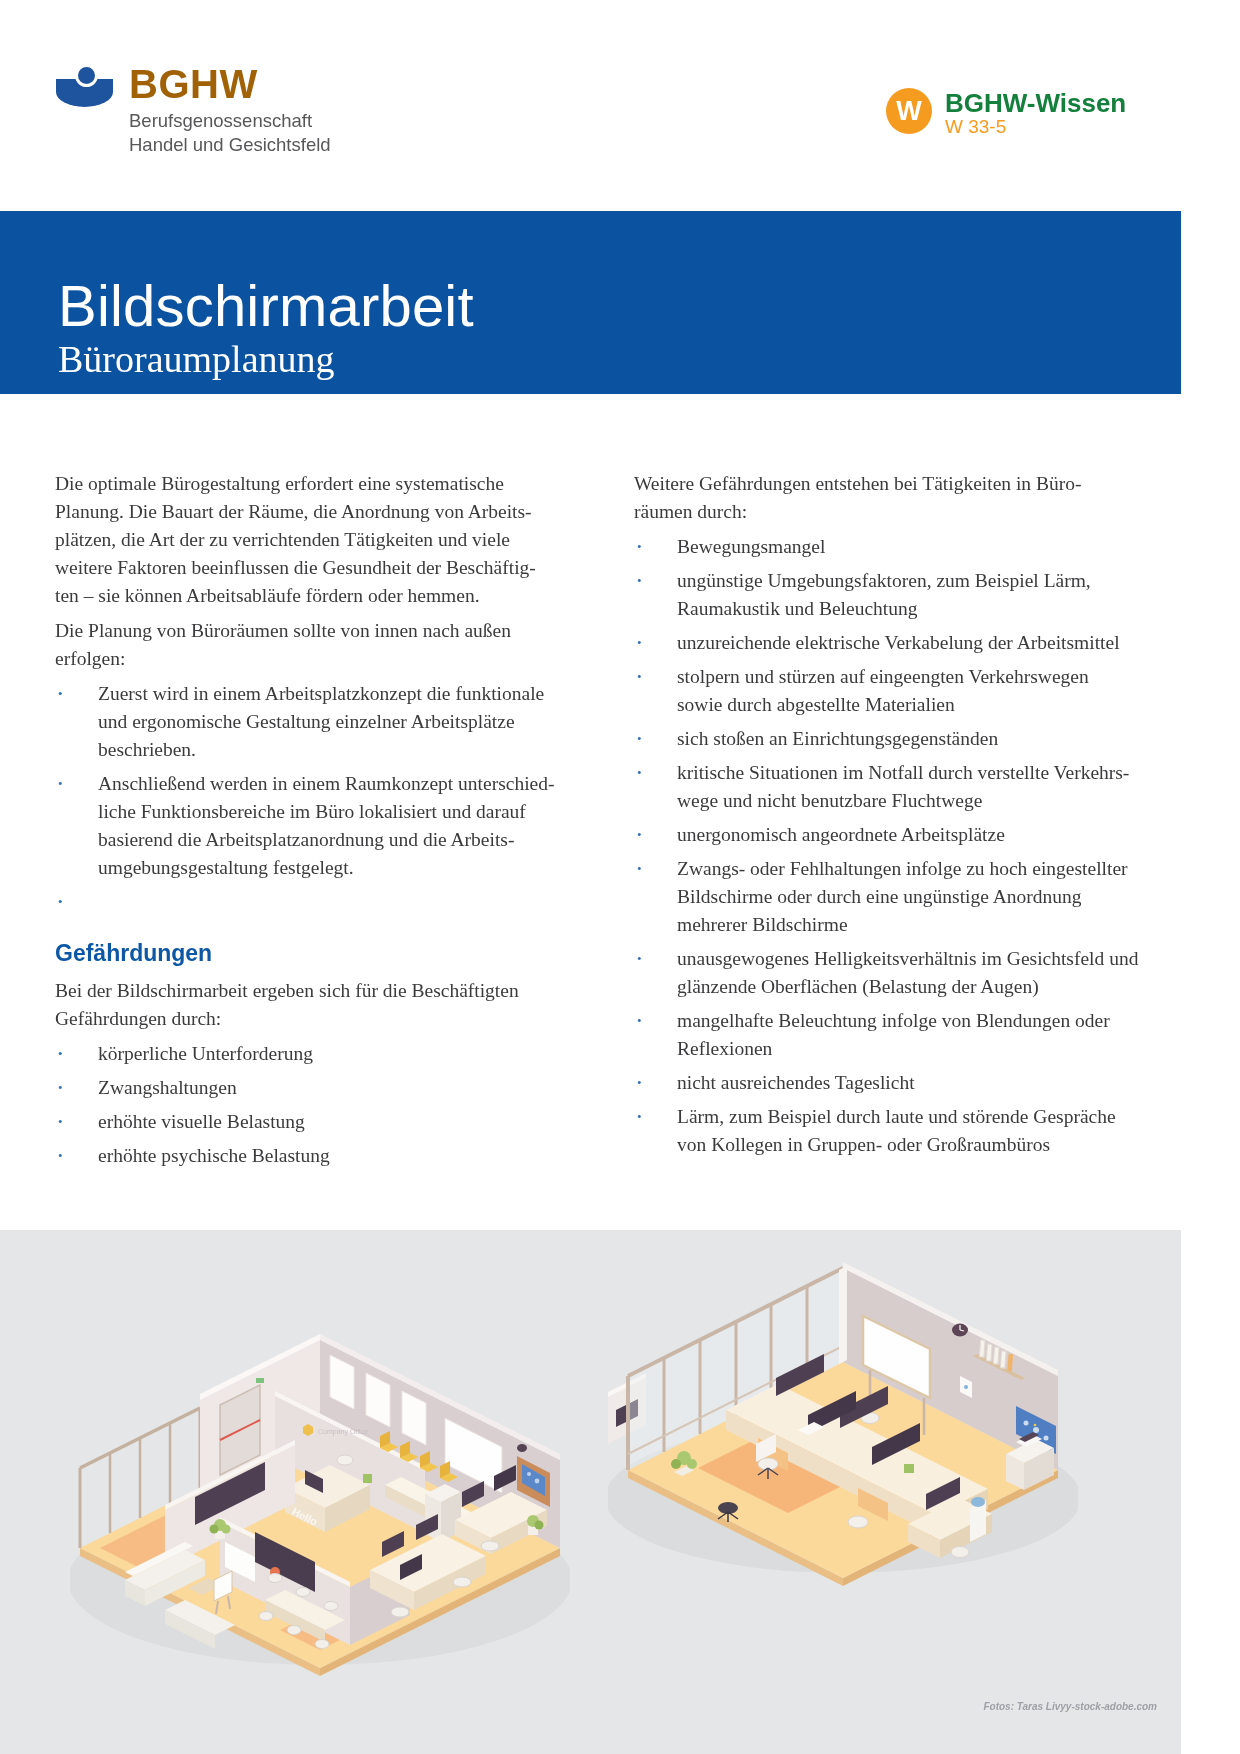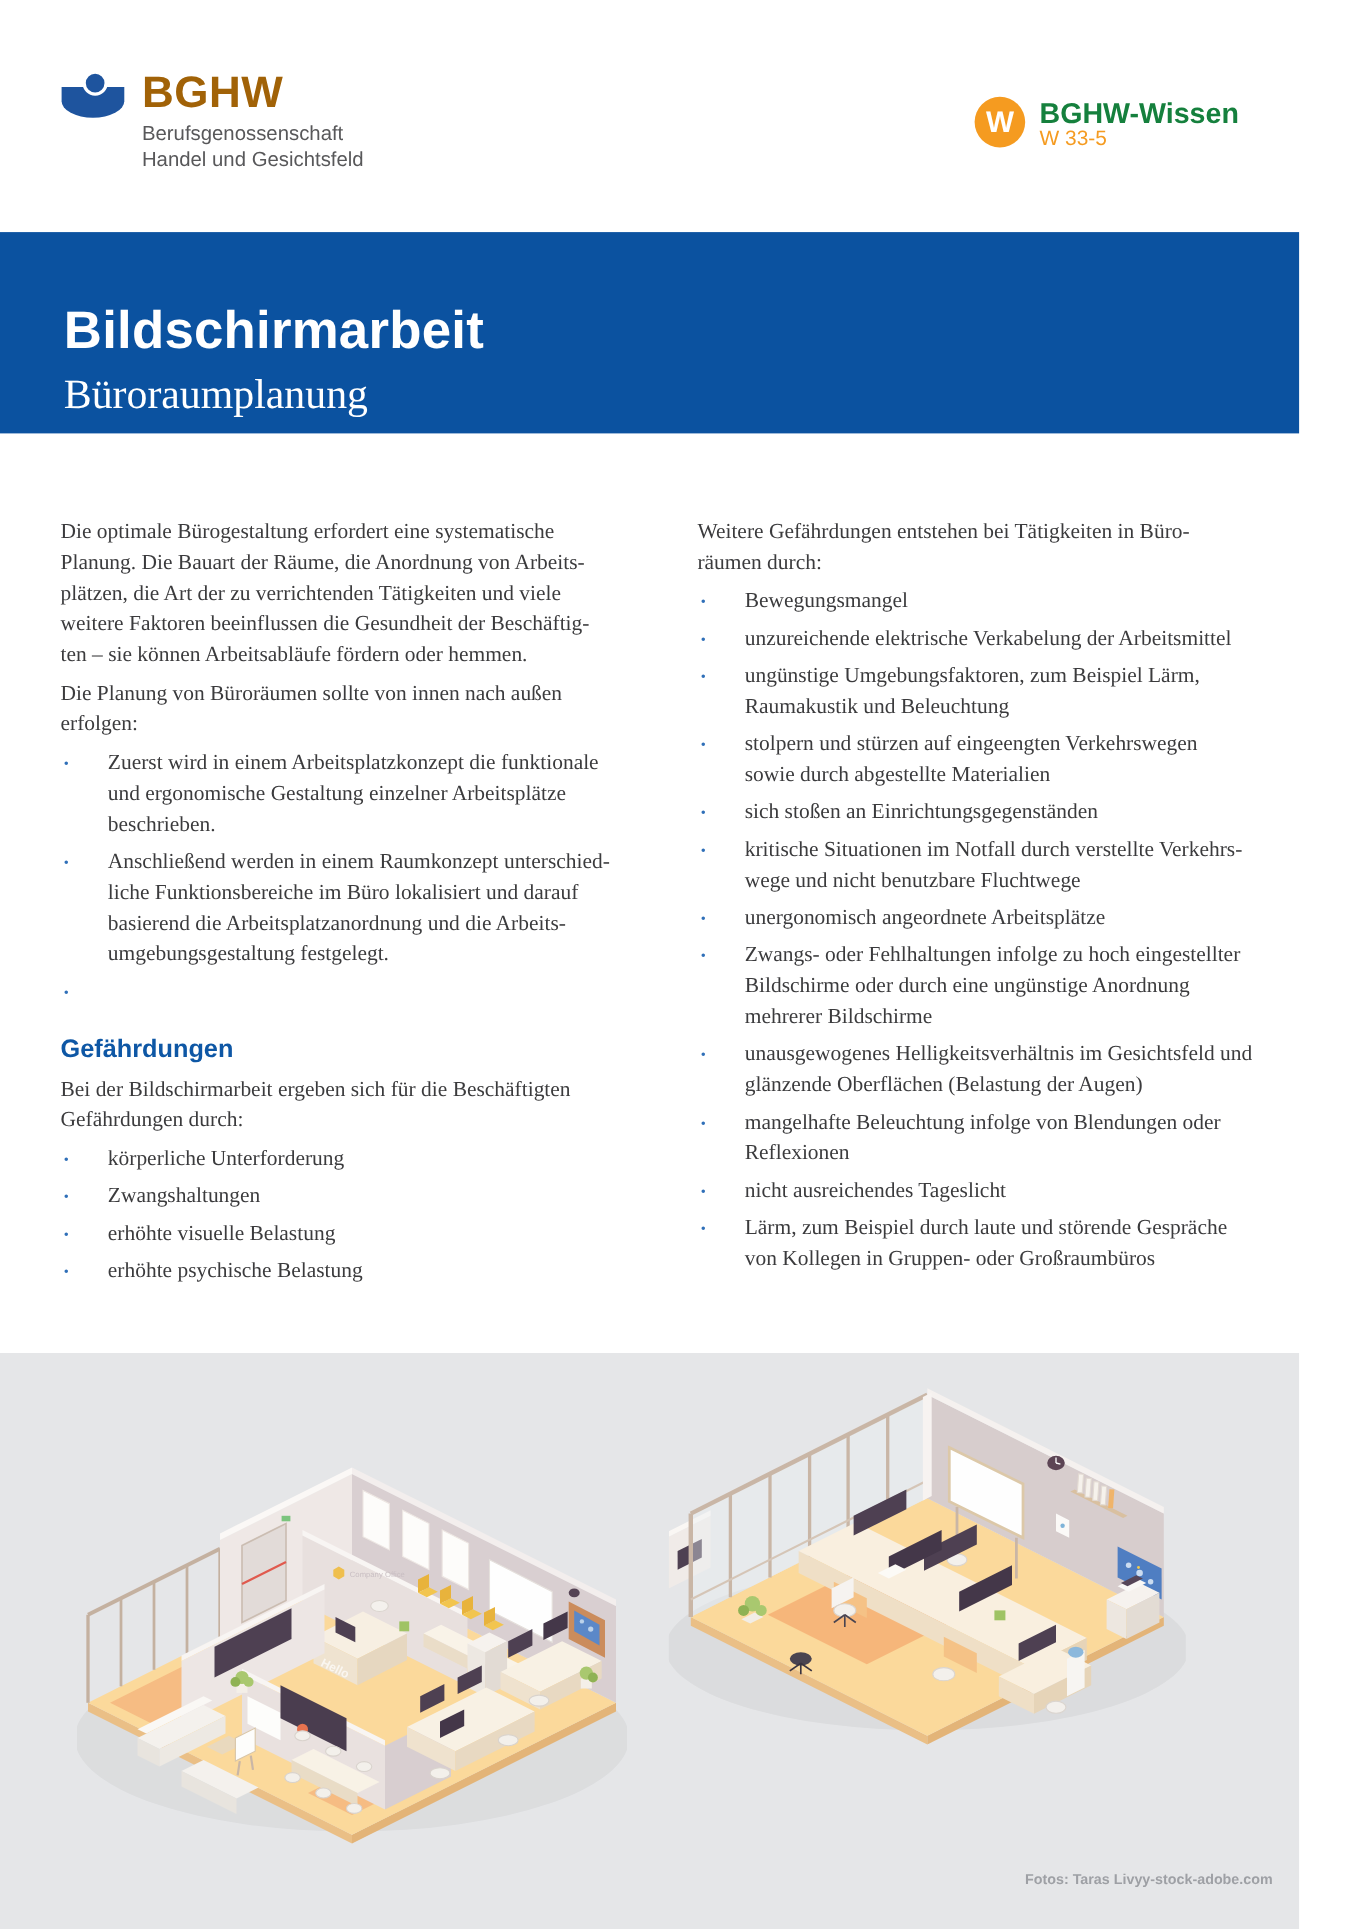--- a/index.html
+++ b/index.html
@@ -19,22 +19,22 @@
 
   
   .badge{position:absolute;left:886px;top:88px;display:flex;gap:13px;align-items:flex-start;}
   .badge-circle{width:46px;height:46px;border-radius:50%;background:#F59B20;color:#fff;
                 display:flex;align-items:center;justify-content:center;font-weight:700;font-size:27px;}
   .badge-series{font-size:26px;font-weight:700;color:#15803d;line-height:23px;margin-top:4px;}
   .badge-code{font-size:19px;font-weight:400;color:#F59B20;line-height:24px;}
 
   
   .banner{position:absolute;left:0;top:211px;width:1181px;height:183px;background:#0B52A0;}
-  .banner-title{position:absolute;left:58px;top:66px;margin:0;color:#fff;font-size:48px;
-                font-weight:700;line-height:1;letter-spacing:.2px;}
+  .banner-title{position:absolute;left:58px;top:66px;margin:0;color:#fff;font-size:58px;
+                font-weight:400;line-height:1;letter-spacing:.2px;}
   .banner-sub{position:absolute;left:58px;top:126px;margin:0;color:#fff;font-size:38px;
               font-weight:400;font-family:"Liberation Serif",serif;line-height:1.2;}
 
   
   .col{position:absolute;top:470px;font-family:"Liberation Serif",serif;font-size:19.5px;
        line-height:28px;color:#3B3B3D;}
   .col-left{left:55px;width:565px;}
   .col-right{left:634px;width:545px;}
   .col p{margin:0 0 7px 0;white-space:pre;}
   .col ul{list-style:none;margin:0 0 0 0;padding:0;}
@@ -42,21 +42,21 @@
   .dot{flex:0 0 21px;color:#2F6FB8;font-size:13px;line-height:28px;padding-left:3px;}
   .dot::before{content:"•";}
   .bt{white-space:pre;}
   .hazard-heading{font-family:"Liberation Sans",sans-serif;font-size:23px;font-weight:700;
                   color:#0E57A5;margin:22px 0 9px 0;line-height:30px;}
 
   
   .figure{position:absolute;left:0;top:1230px;width:1181px;height:524px;background:#E5E6E8;}
   .illus-left{position:absolute;left:70px;top:50px;}
   .illus-right{position:absolute;left:608px;top:28px;}
-  .credit{position:absolute;right:24px;top:471px;font-size:13px;font-weight:700;color:#9EA0A5;}
+  .credit{position:absolute;right:24px;top:471px;font-size:10px;font-weight:700;color:#9EA0A5;font-style:italic;}
 </style>
 </head>
 <body>
 
 <div class="page">
 
   <div class="logo">
     <div class="logo-icon">
       <div class="logo-bowl"></div>
       <div class="logo-dot"></div>
@@ -137,26 +137,26 @@
   <div class="col col-right">
     <p>Weitere Gefährdungen entstehen bei Tätigkeiten in Büro-
 räumen durch:</p>
     <ul>
       <li>
           <span class="dot"></span>
           <span class="bt">Bewegungsmangel</span>
         </li>
       <li>
           <span class="dot"></span>
-          <span class="bt">unzureichende elektrische Verkabelung der Arbeitsmittel</span>
-        </li>
-      <li>
-          <span class="dot"></span>
           <span class="bt">ungünstige Umgebungsfaktoren, zum Beispiel Lärm,
 Raumakustik und Beleuchtung</span>
+        </li>
+      <li>
+          <span class="dot"></span>
+          <span class="bt">unzureichende elektrische Verkabelung der Arbeitsmittel</span>
         </li>
       <li>
           <span class="dot"></span>
           <span class="bt">stolpern und stürzen auf eingeengten Verkehrswegen
 sowie durch abgestellte Materialien</span>
         </li>
       <li>
           <span class="dot"></span>
           <span class="bt">sich stoßen an Einrichtungsgegenständen</span>
         </li>

